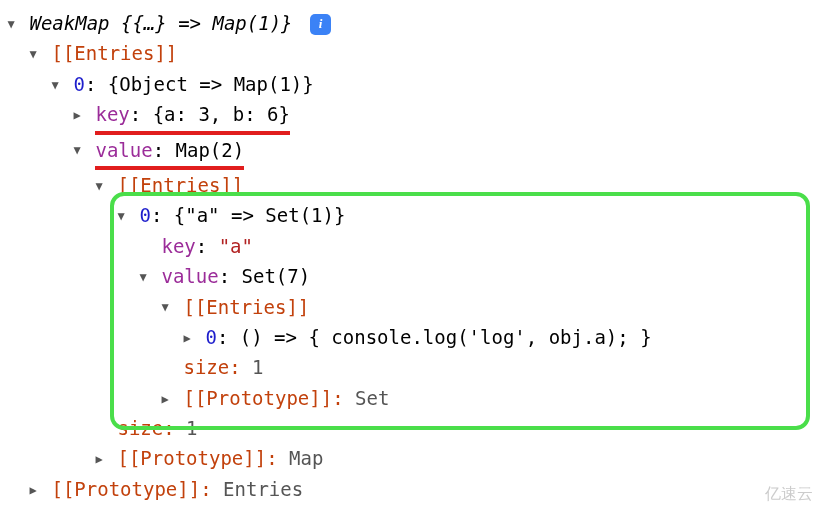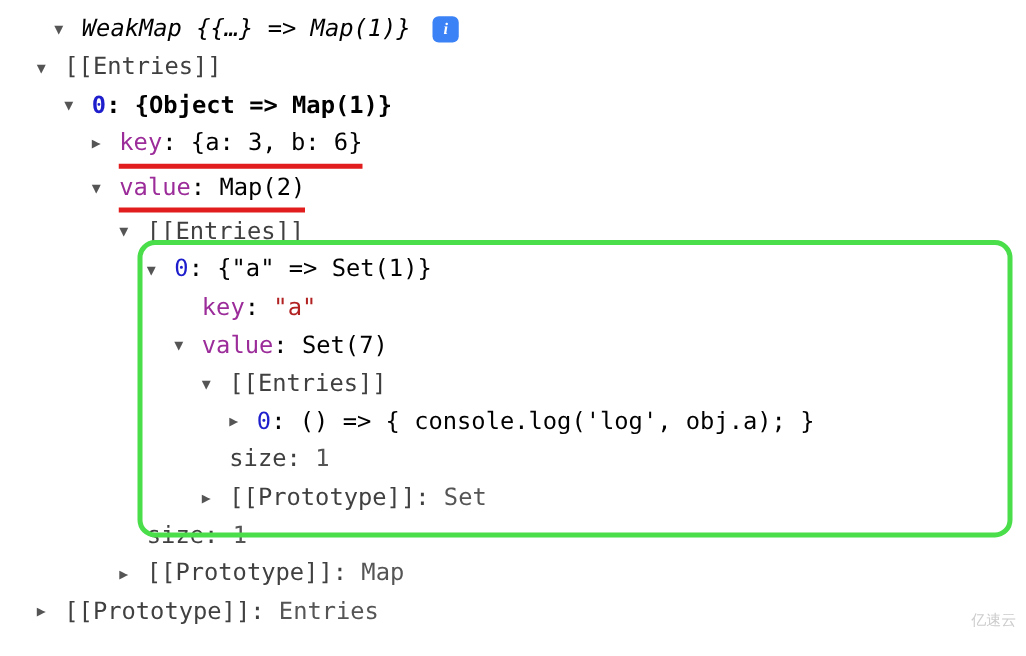--- a/index.html
+++ b/index.html
@@ -17,30 +17,30 @@
     .toggle {
       display: inline-block;
       width: 14px;
       text-align: center;
       color: #555;
       font-size: 12px;
       vertical-align: middle;
       cursor: pointer;
       user-select: none;
     }
-    .indent-0 { padding-left: 0px; margin-left: 36px; }
+    .indent-0 { padding-left: 0px; }
     .indent-1 { padding-left: 22px; }
-    .indent-2 { padding-left: 44px; font-weight: bold; }
+    .indent-2 { padding-left: 44px; }
     .indent-3 { padding-left: 66px; }
     .indent-4 { padding-left: 88px; }
     .indent-5 { padding-left: 110px; }
     .indent-6 { padding-left: 132px; }
     .indent-7 { padding-left: 154px; }
     .italic { font-style: italic; }
-    .gray { color: #404040; }
+    .gray { color: #c2410c; }
     .dgray { color: #555; }
     .purple { color: #9b2c99; }
     .darkblue { color: #1e1ecc; }
     .string { color: #b22222; }
     .black { color: #000; }
     .info-badge {
       display: inline-flex;
       align-items: center;
       justify-content: center;
       width: 21px;
@@ -64,21 +64,21 @@
       position: absolute;
       border: 4px solid #4ade4a;
       border-radius: 14px;
       pointer-events: none;
     }
     .watermark {
       position: absolute;
       right: 8px;
       bottom: 6px;
       color: #ccc;
-      font-size: 12px;
+      font-size: 16px;
       font-family: sans-serif;
       pointer-events: none;
     }
   </style>
 </head>
 <body>
 
 <div class="row indent-0">
   <span class="toggle">▼</span>
   <span class="italic black">WeakMap {{…} =&gt; Map(1)}</span>

